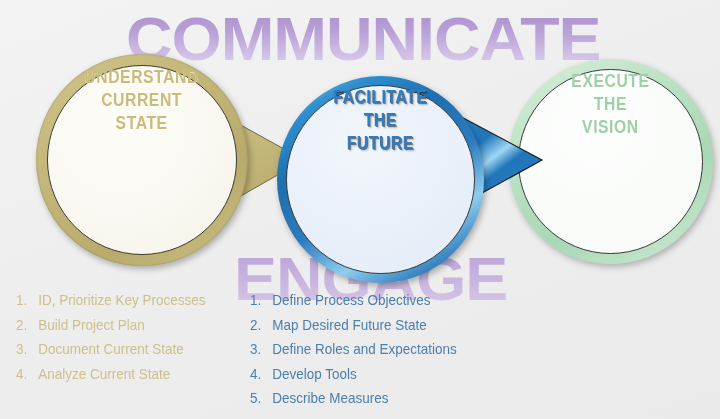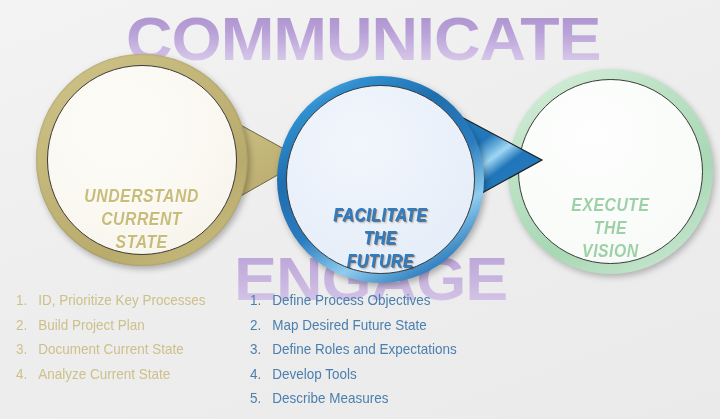--- a/index.html
+++ b/index.html
@@ -82,23 +82,22 @@
     position: absolute;
     left: 0; top: 0; right: 0; bottom: 0;
     border-radius: 50%;
   }
 
   .node .inner {
     position: absolute;
     border-radius: 50%;
     border: 1.4px solid #3b3b3b;
     display: flex;
-    align-items: flex-end;
+    align-items: flex-start;
     justify-content: center;
-    font-style: italic;
   }
 
   .node-label {
     font-family: "Liberation Sans", sans-serif;
     font-weight: bold;
     font-size: 17.5px;
     line-height: 23px;
     letter-spacing: 0.6px;
     text-transform: uppercase;
     transform: scaleX(0.9);
@@ -130,21 +129,21 @@
     background: linear-gradient(150deg, #9ed6f3 0%, #2f8fd0 16%, #1f6fae 34%, #2b7cc0 55%, #8fcdee 72%, #2a79bb 88%, #17598f 100%);
   }
   #node-facilitate .inner {
     left: 9px; top: 9px; right: 9px; bottom: 9px;
     background: radial-gradient(circle at 40% 30%, #f2f6fc 0%, #e9f0fa 55%, #e2ebf7 100%);
   }
   #node-facilitate .node-label { color: #2d7cc4; text-shadow: 1px 1px 0 rgba(40,40,40,0.55), 2px 2px 2px rgba(0,0,0,0.25); }
 
   
   #node-execute {
-    left: 508px; top: 69px; width: 205px; height: 205px;
+    left: 508px; top: 59px; width: 205px; height: 205px;
     z-index: 3;
     filter: drop-shadow(2px 3px 3px rgba(0,0,0,0.25));
   }
   #node-execute .ring {
     background: linear-gradient(150deg, #d9efdd 0%, #bfe3c7 30%, #a8d8b4 65%, #cfead6 100%);
   }
   #node-execute .inner {
     left: 10px; top: 10px; right: 10px; bottom: 10px;
     background: radial-gradient(circle at 40% 30%, #fdfefd 0%, #fafcfa 55%, #f4f8f4 100%);
   }

